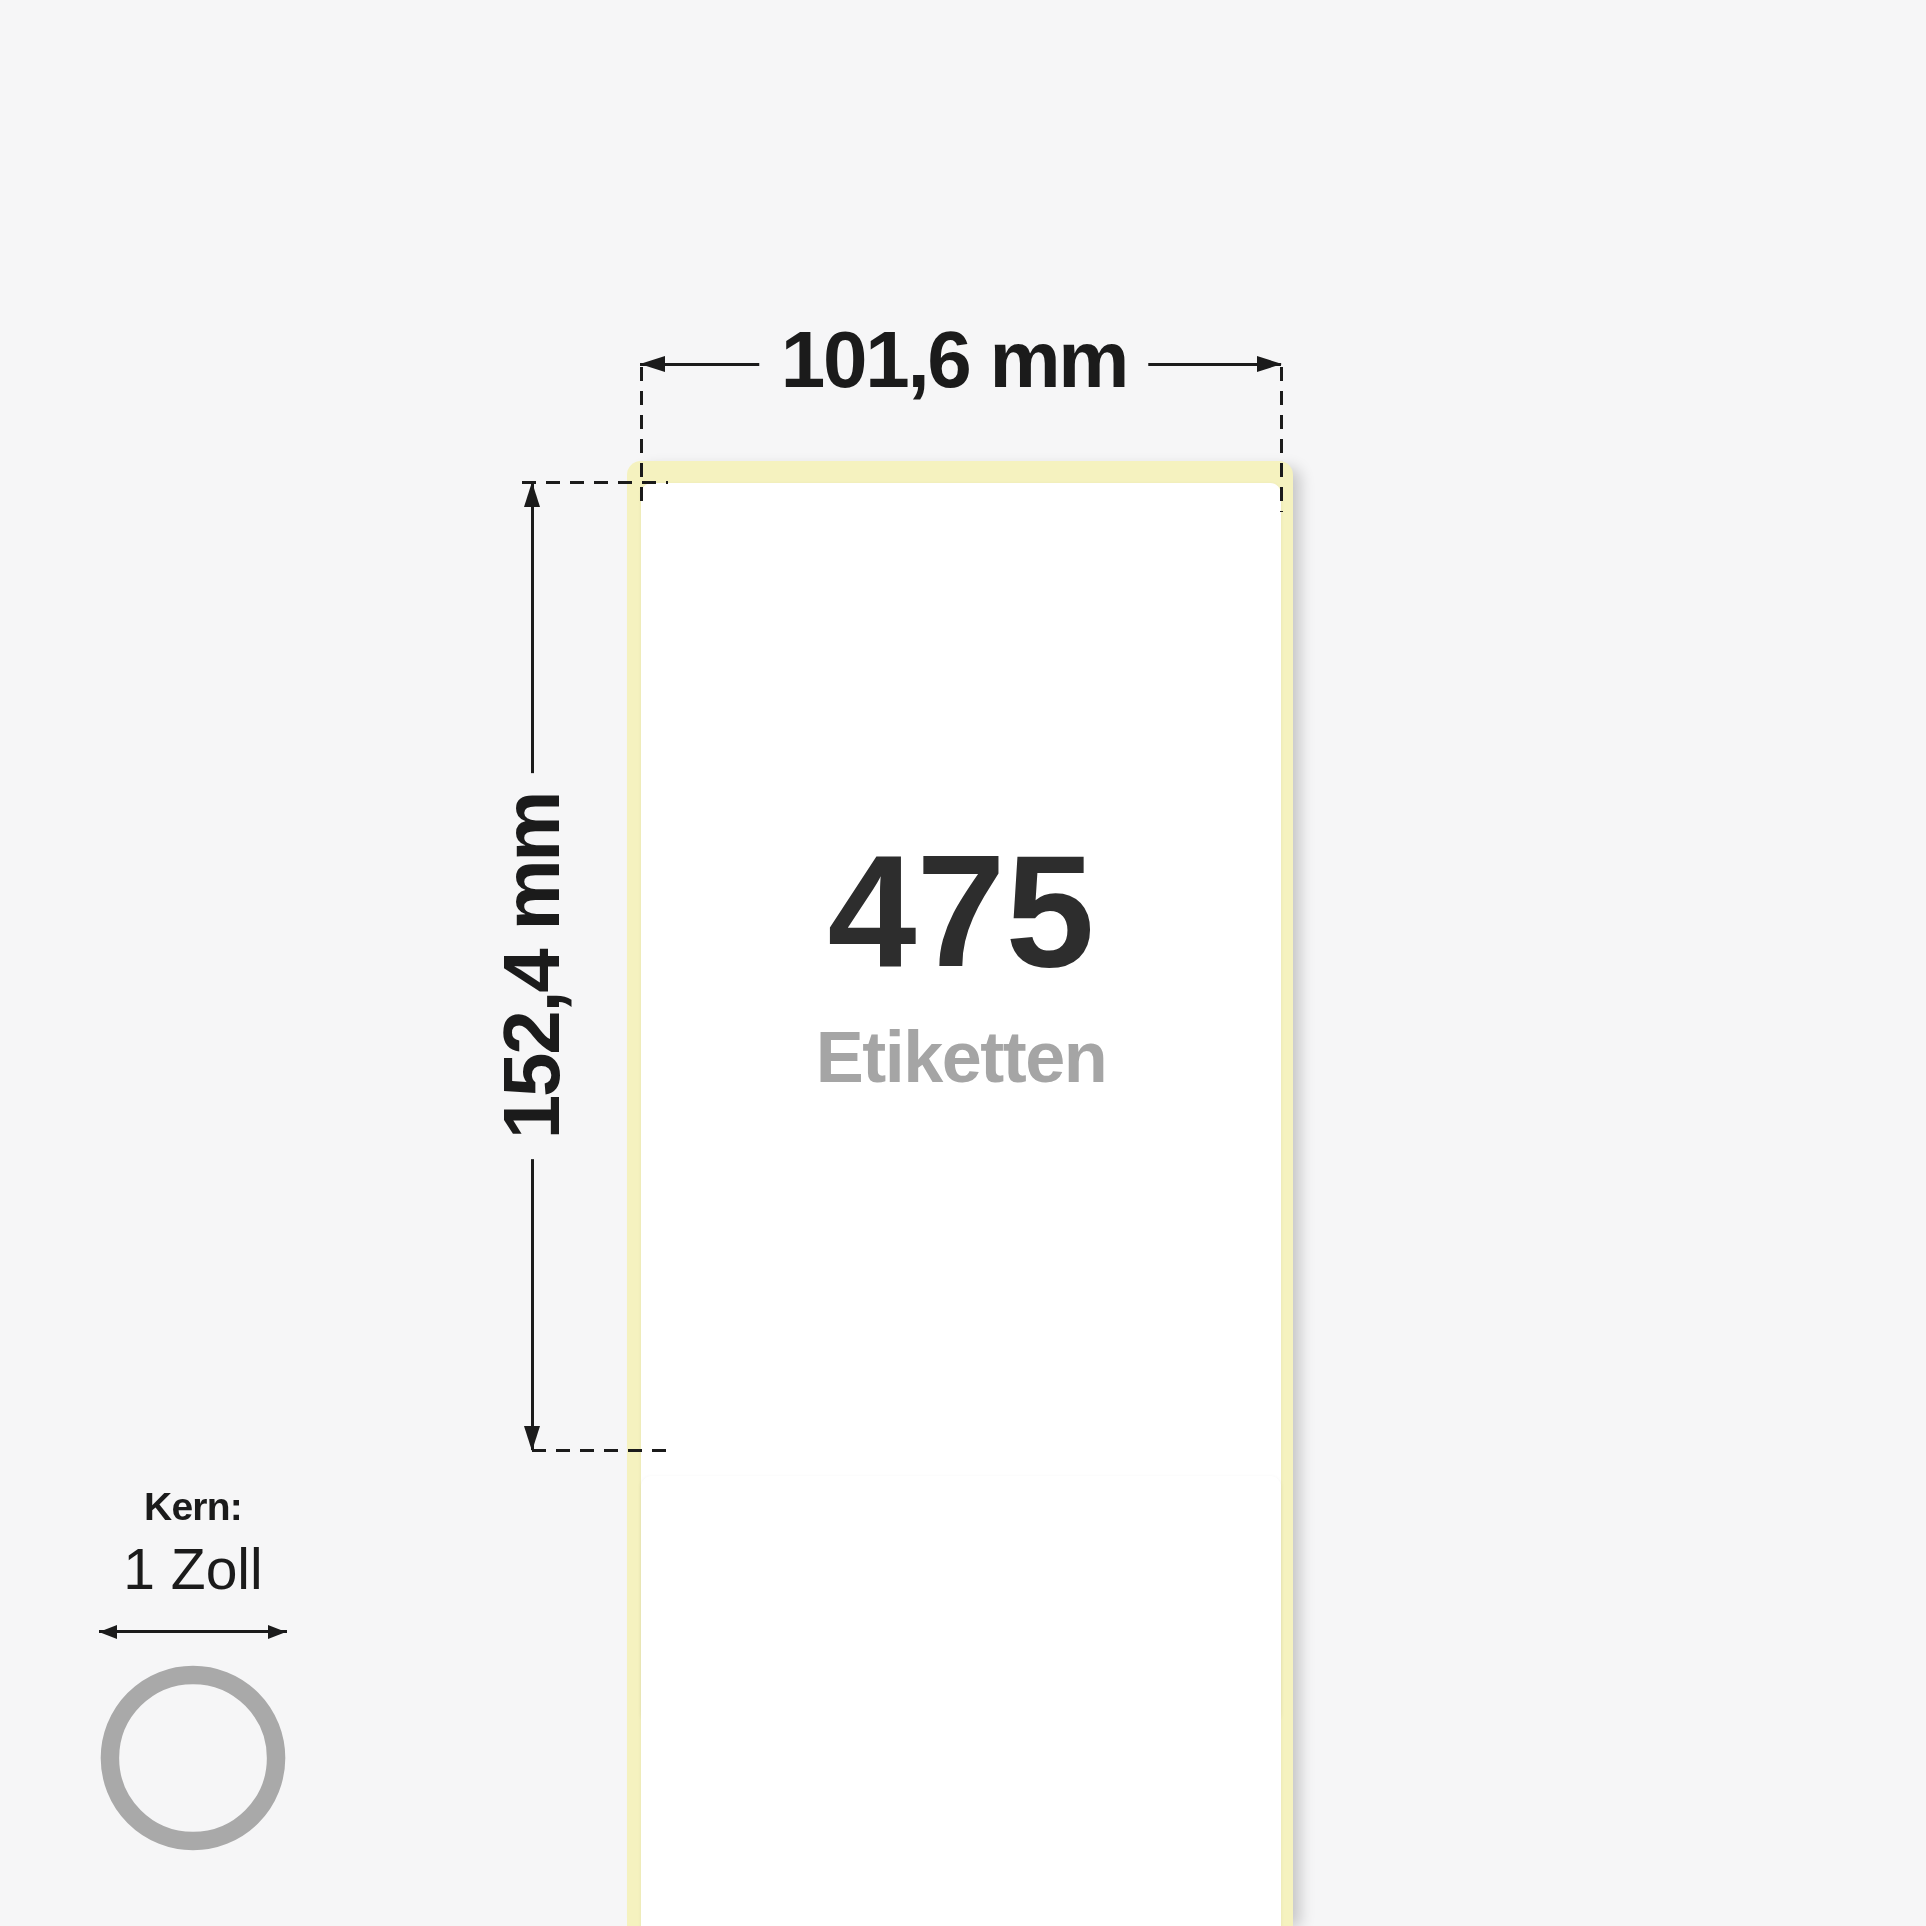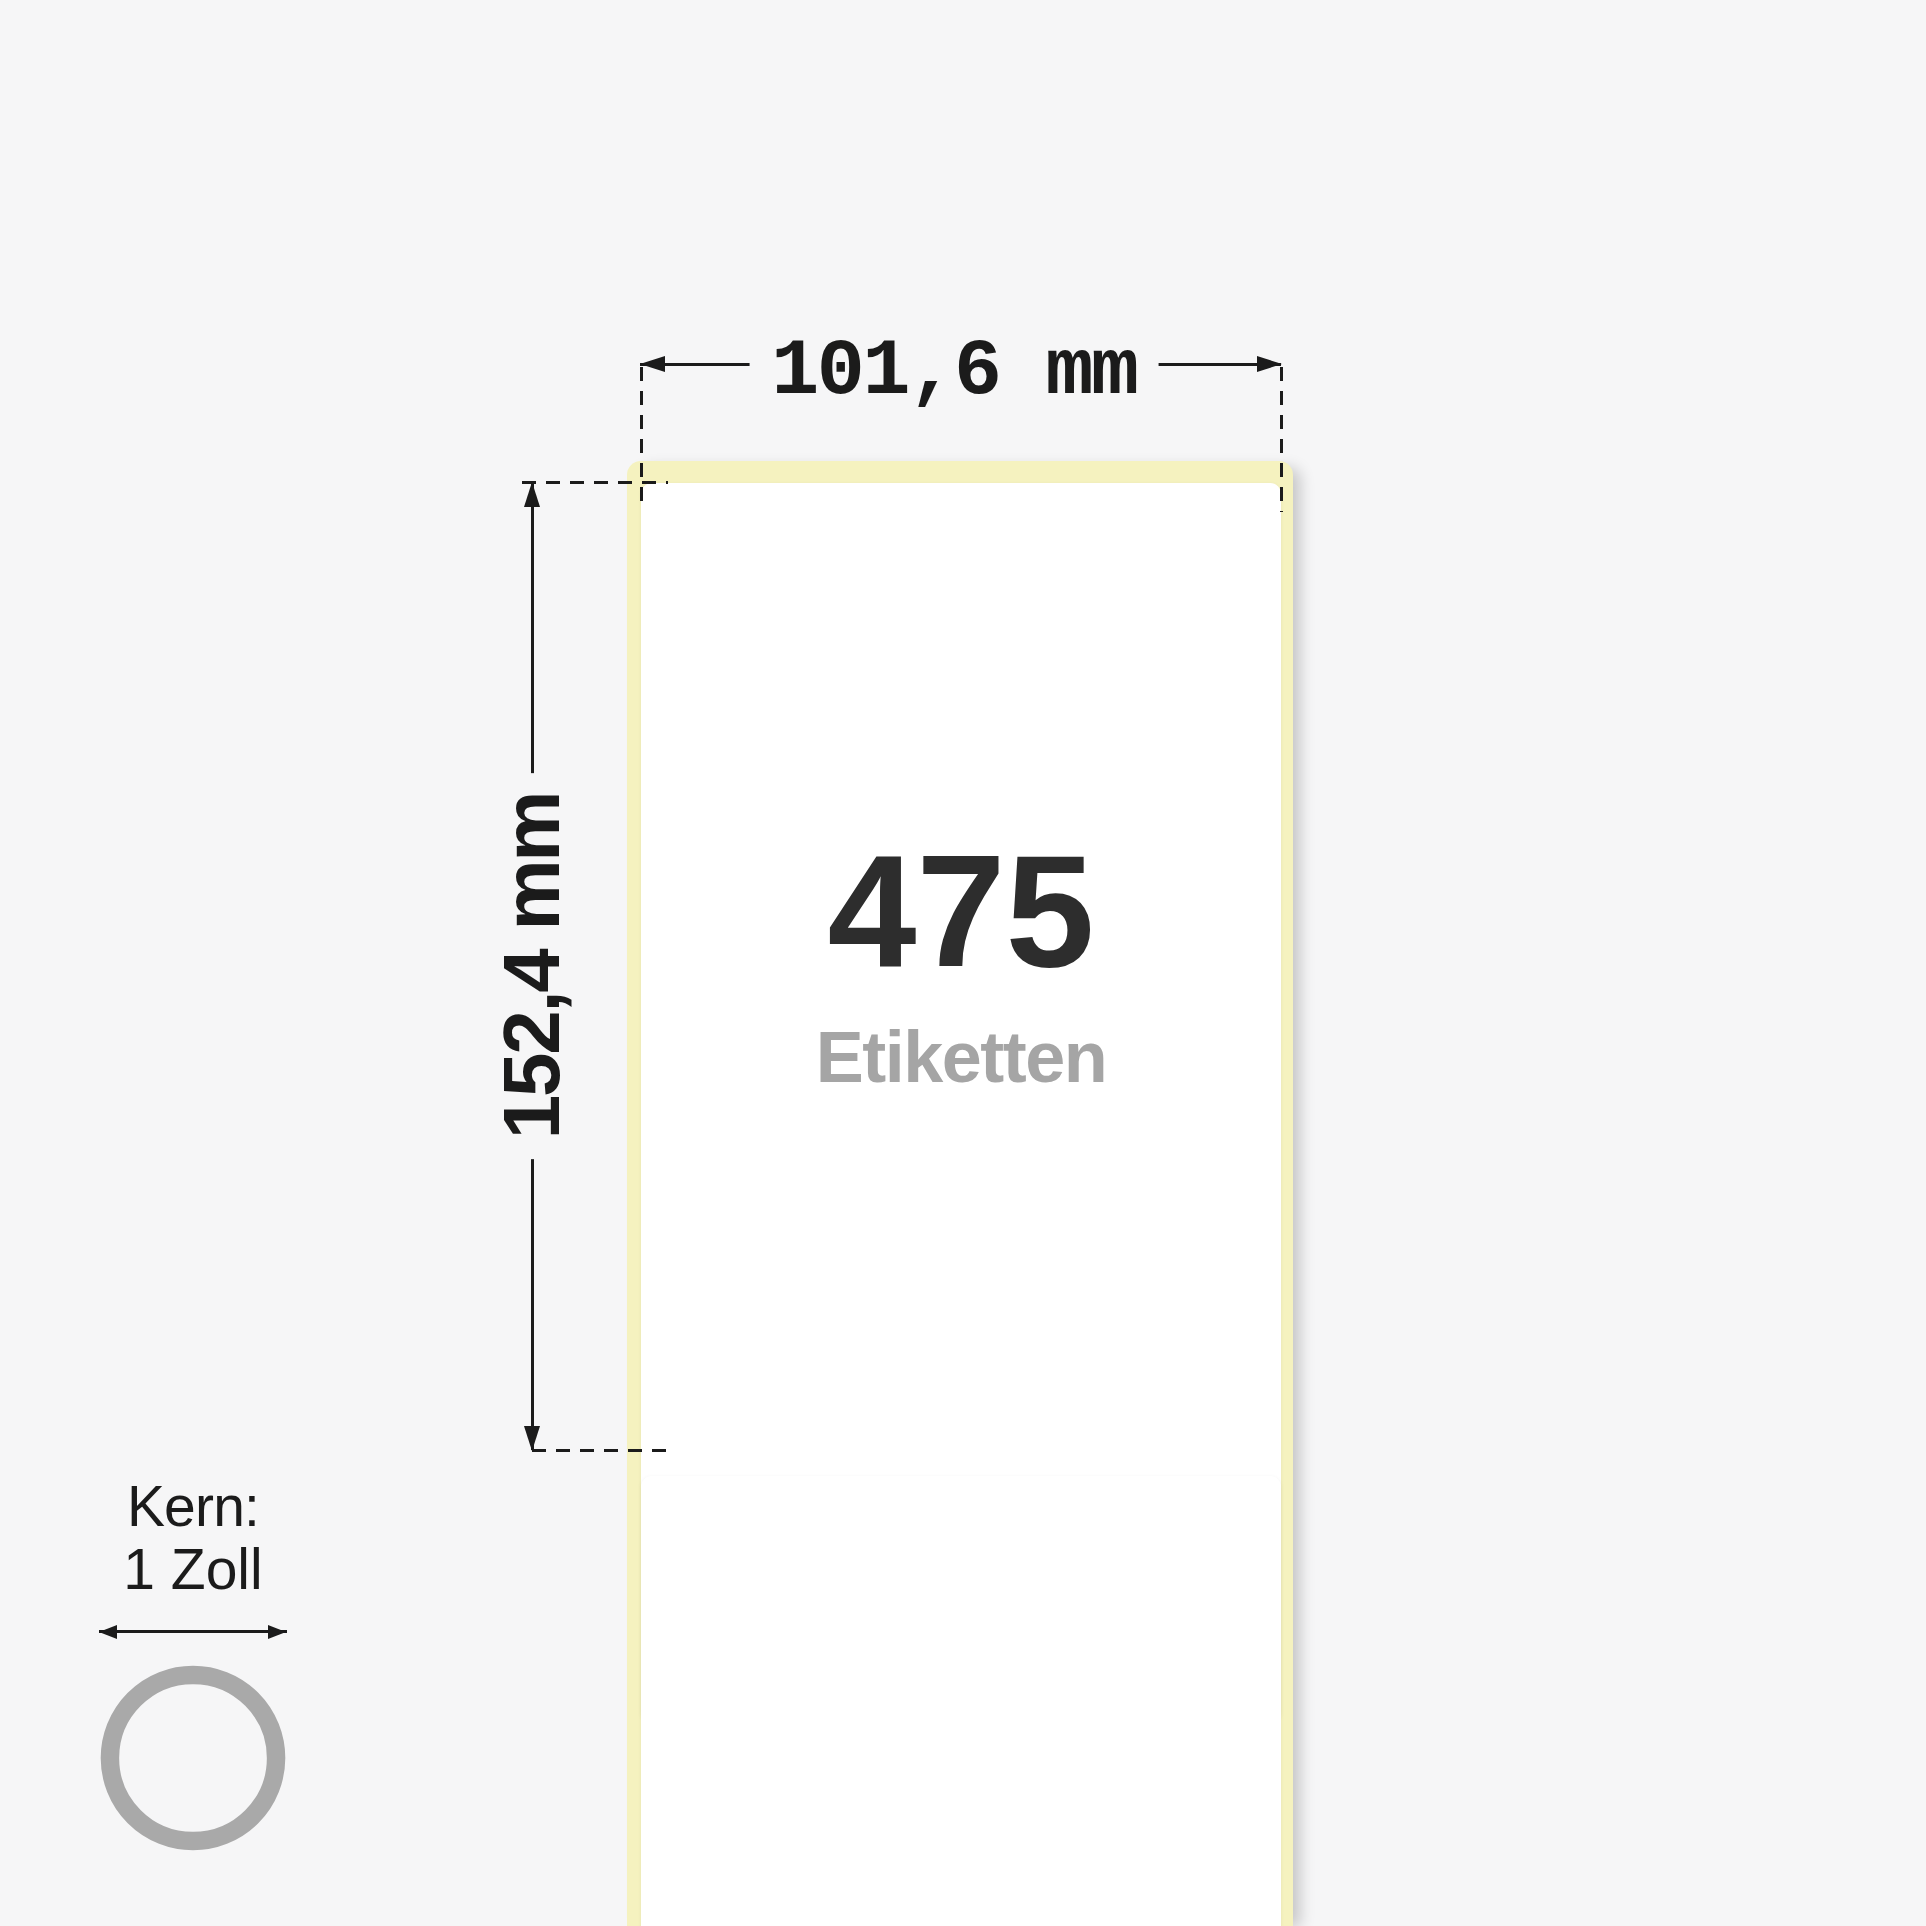--- a/index.html
+++ b/index.html
@@ -36,21 +36,21 @@
   }
   
   .dim-line{position:absolute;background:var(--ink,#1b1b1b);}
   .h-dim-line{left:640px;top:363px;width:641px;height:3.1px;}
   .v-dim-line{left:531px;top:482px;width:3.1px;height:968px;}
   .dim-text{
     position:absolute;white-space:nowrap;line-height:1;
     font-size:80px;font-weight:700;letter-spacing:-2.3px;
     color:var(--ink,#1b1b1b);background:var(--bg,#f6f6f7);
   }
-  .h-dim-text{left:954px;top:372px;transform:translate(-50%,-50%);padding:0 21.6px;font-family:Liberation Mono, monospace;}
+  .h-dim-text{left:954px;top:360px;transform:translate(-50%,-50%);padding:0 21.6px;}
   .v-dim-text{left:532px;top:966px;transform:translate(-50%,-50%) rotate(-90deg);padding:0 20px;}
   
   .arrow{position:absolute;width:0;height:0;}
   .arrow-left {left:640px;top:356px;border-top:8.5px solid transparent;border-bottom:8.5px solid transparent;border-right:25px solid var(--ink,#1b1b1b);}
   .arrow-right{left:1257px;top:356px;border-top:8.5px solid transparent;border-bottom:8.5px solid transparent;border-left:25px solid var(--ink,#1b1b1b);}
   .arrow-up   {left:524px;top:482px;border-left:8.5px solid transparent;border-right:8.5px solid transparent;border-bottom:25px solid var(--ink,#1b1b1b);}
   .arrow-down {left:524px;top:1426px;border-left:8.5px solid transparent;border-right:8.5px solid transparent;border-top:25px solid var(--ink,#1b1b1b);}
   
   .dash-v{
     position:absolute;width:3.1px;
@@ -60,21 +60,21 @@
   .dash-v-right{left:1280px;top:367px;height:145px;}
   .dash-h{
     position:absolute;height:3.1px;
     background:repeating-linear-gradient(to right,var(--ink,#1b1b1b) 0 14px,transparent 14px 24px);
   }
   .dash-h-top{left:522px;top:481px;width:146px;}
   .dash-h-bottom{left:532px;top:1449px;width:136px;}
   
   .core-title{
     position:absolute;left:193px;top:1506px;transform:translate(-50%,-50%);
-    font-size:57px;font-weight:400;letter-spacing:-0.8px;line-height:1;
+    font-size:39px;font-weight:700;letter-spacing:-0.8px;line-height:1;
     color:var(--ink,#1b1b1b);white-space:nowrap;
   }
   .core-value{
     position:absolute;left:193px;top:1569px;transform:translate(-50%,-50%);
     font-size:57px;font-weight:400;line-height:1;
     color:var(--ink,#1b1b1b);white-space:nowrap;text-align:right;
   }
   .core-arrow-line{left:99px;top:1630px;width:188px;height:3.1px;}
   .core-arrow-left {left:99px;top:1625px;border-top:7px solid transparent;border-bottom:7px solid transparent;border-right:18.5px solid var(--ink,#1b1b1b);}
   .core-arrow-right{left:268px;top:1625px;border-top:7px solid transparent;border-bottom:7px solid transparent;border-left:18.5px solid var(--ink,#1b1b1b);}

